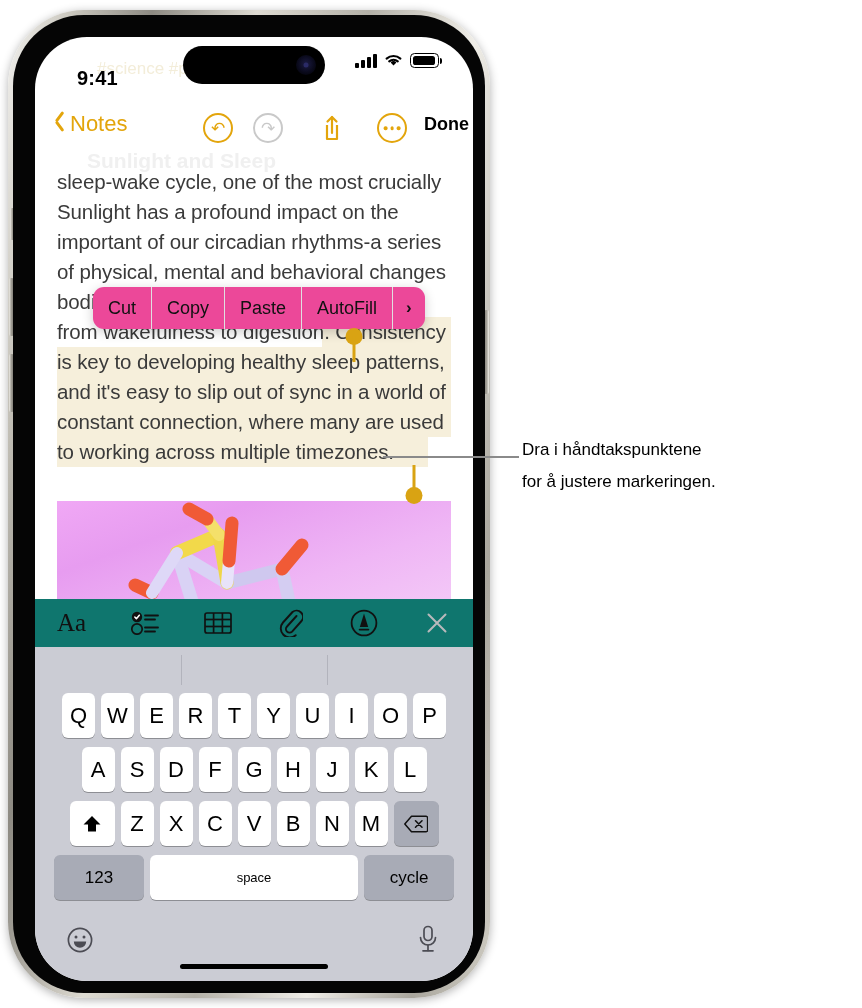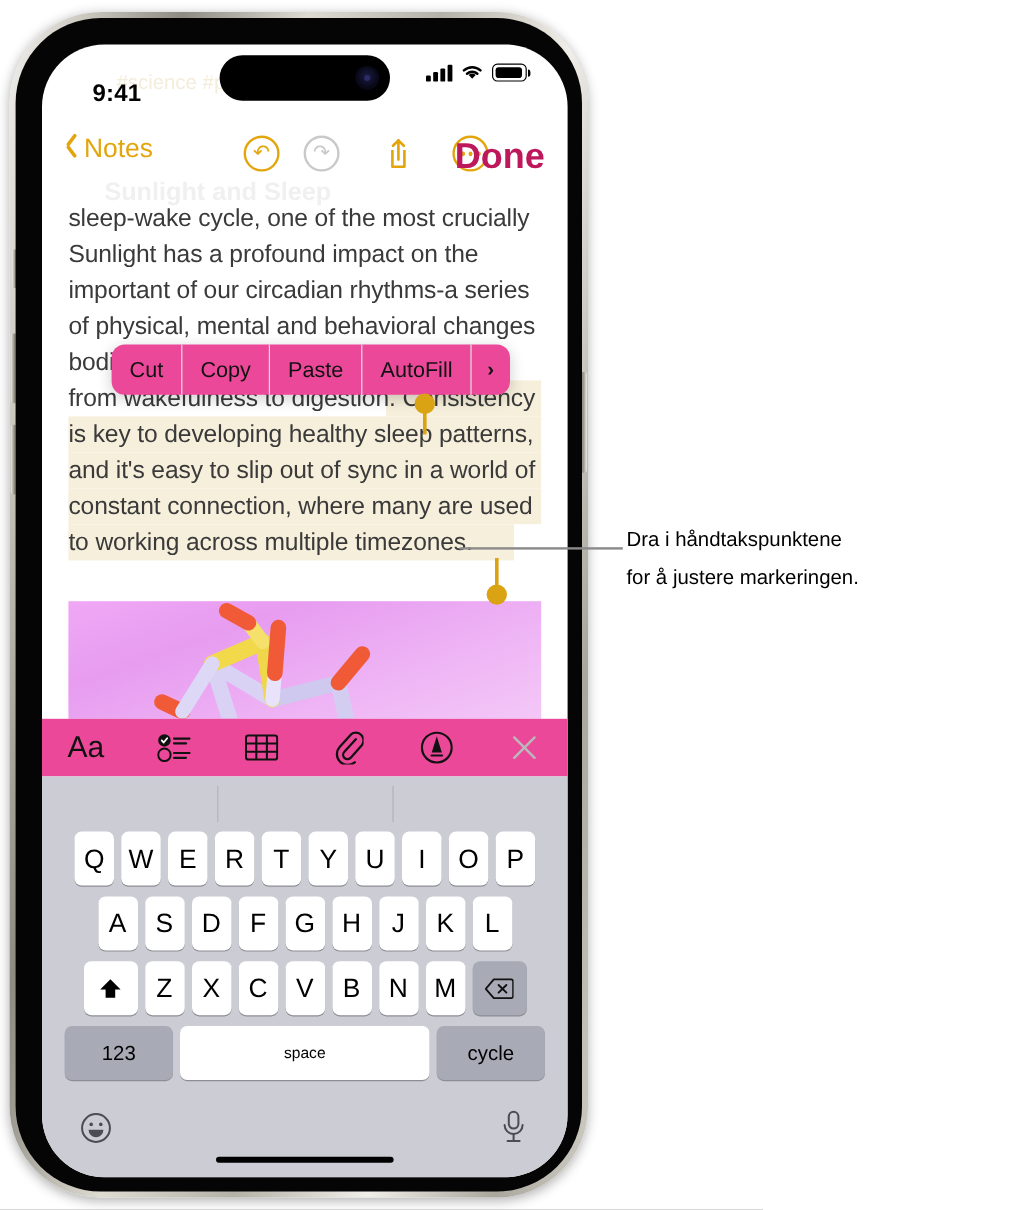--- a/index.html
+++ b/index.html
@@ -117,22 +117,22 @@
     position:absolute; left:50%; top:50%; transform:translate(-50%,-50%);
     font-size:17px; line-height:1; color:#e3a50c; font-family:"DejaVu Sans", sans-serif;
   }
   .redo-glyph { color:#c9c9c9; }
   .dots { position:absolute; left:50%; top:50%; transform:translate(-50%,-50%); display:flex; gap:3px; }
   .dots i { width:3.6px; height:3.6px; border-radius:50%; background:#e3a50c; display:block; }
   .share-glyph {
     position:absolute; left:0; top:0; width:30px; height:30px;
   }
   .nav-done {
-    position: absolute; right: 19px; top: 9px;
-    font-size: 30px; font-weight: bold; color: #be185d;
+    position: absolute; right: 4px; top: 9px;
+    font-size: 18px; font-weight: bold; color: #000000;
   }
 
   
   .note-body {
     position: absolute; left: 0; top: 130px; width: 438px;
     padding: 0 22px;
     z-index: 10;
   }
   .note-line {
     font-size: 20.5px; line-height: 30px; color: #3a3a3a;
@@ -171,22 +171,23 @@
     display: flex; align-items: center; justify-content: center;
     padding: 0 15px; font-size: 18px; color: #111;
     border-right: 1px solid #e0e0e0; white-space: nowrap;
   }
   .popup-item:last-child { border-right: none; padding: 0 13px; }
   .popup-chev { font-size: 17px; font-weight: bold; }
 
   
   .fmt-toolbar {
     position: absolute; left: 0; top: 562px; width: 438px; height: 48px;
-    background: #ec4899; display: flex; align-items: center;
+    background: #0f766e; display: flex; align-items: center;
     z-index: 20;
+    font-family: Liberation Serif, serif;
   }
   .fmt-btn { flex: 1; display: flex; align-items: center; justify-content: center; height: 48px; }
 
   
   .keyboard {
     position: absolute; left: 0; top: 610px; width: 438px; height: 334px;
     background: #cbccd4; z-index: 20;
   }
   .predictive { position: relative; height: 46px; }
   .predictive .divider { position:absolute; top:8px; width:1px; height:30px; background:#b2b3bc; }

